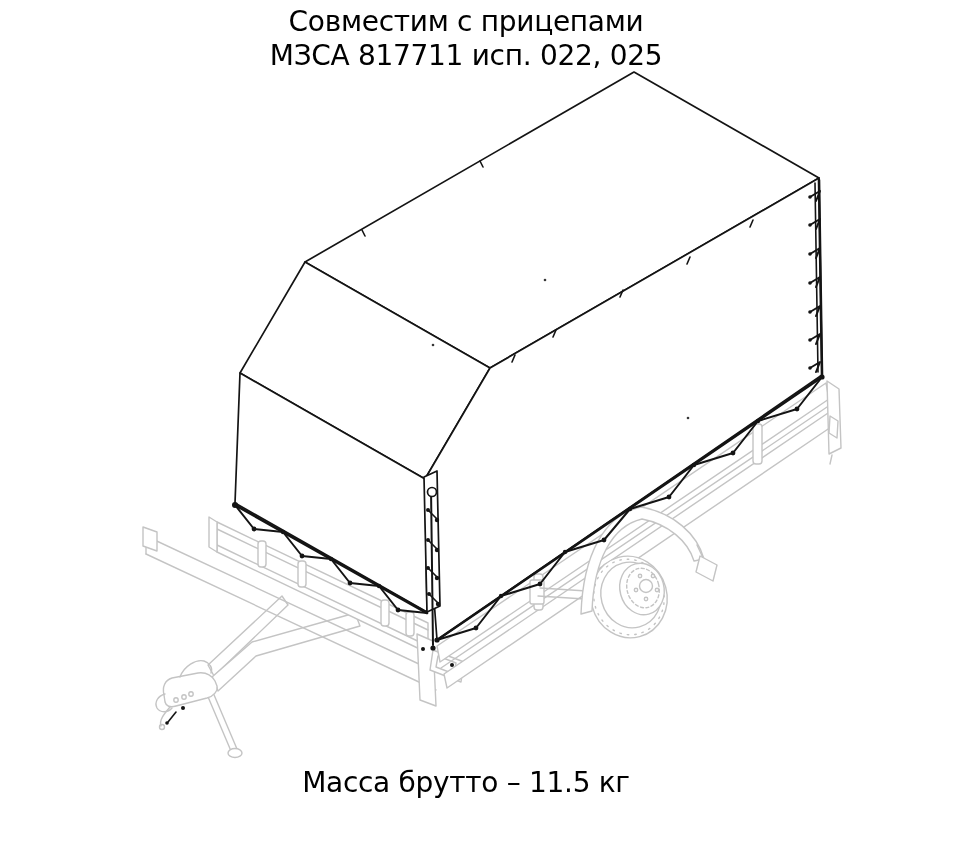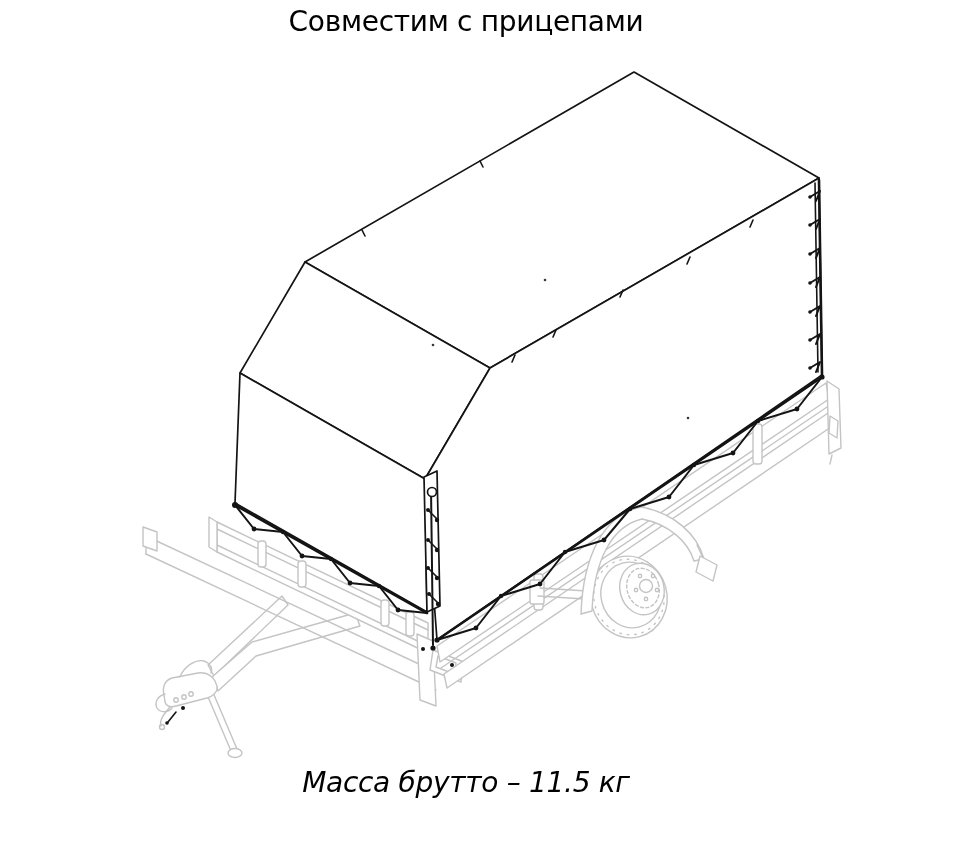--- a/index.html
+++ b/index.html
@@ -18,21 +18,21 @@
   }
   .caption {
     position: absolute;
     left: 0;
     width: 892px;
     text-align: center;
     color: var(--text);
     padding-left: 40px;
   }
   .caption-top { top: 5px; font-size: 28px; line-height: 34px; letter-spacing: -0.3px; }
-  .caption-bottom { top: 762px; font-size: 28px; line-height: 41px; letter-spacing: -0.3px; font-style: italic; }
+  .caption-bottom { top: 762px; font-size: 28px; line-height: 41px; letter-spacing: -0.3px; }
   .figure {
     position: absolute;
     top: 0; left: 0;
     width: 957px; height: 865px;
   }
   svg { display: block; }
   .kf { stroke: var(--ink);  fill: var(--paper); stroke-width: 1.7; stroke-linejoin: round; }
   .hem { stroke: var(--ink); fill: none; stroke-width: 2.6; stroke-linecap: round; }
   .rope { stroke: var(--ink); fill: none; stroke-width: 2.0; stroke-linejoin: round; stroke-linecap: round; }
   .tick { stroke: var(--ink); fill: none; stroke-width: 1.6; stroke-linecap: round; }
@@ -251,17 +251,18 @@
       <circle class="dot" cx="183" cy="708" r="2"></circle>
       <line class="tick" x1="176" y1="712" x2="168" y2="722"></line>
       <circle class="dot" cx="167" cy="723" r="1.8"></circle>
     </g>
   </g>
 </svg>
 </div>
 
 <div class="caption caption-top">
   <div>Совместим с прицепами</div>
+  <div>МЗСА 817711 исп. 022, 025</div>
 </div>
 
 <div class="caption caption-bottom">
   <div>Масса брутто – 11.5 кг</div>
 </div>
 
 </body></html>

